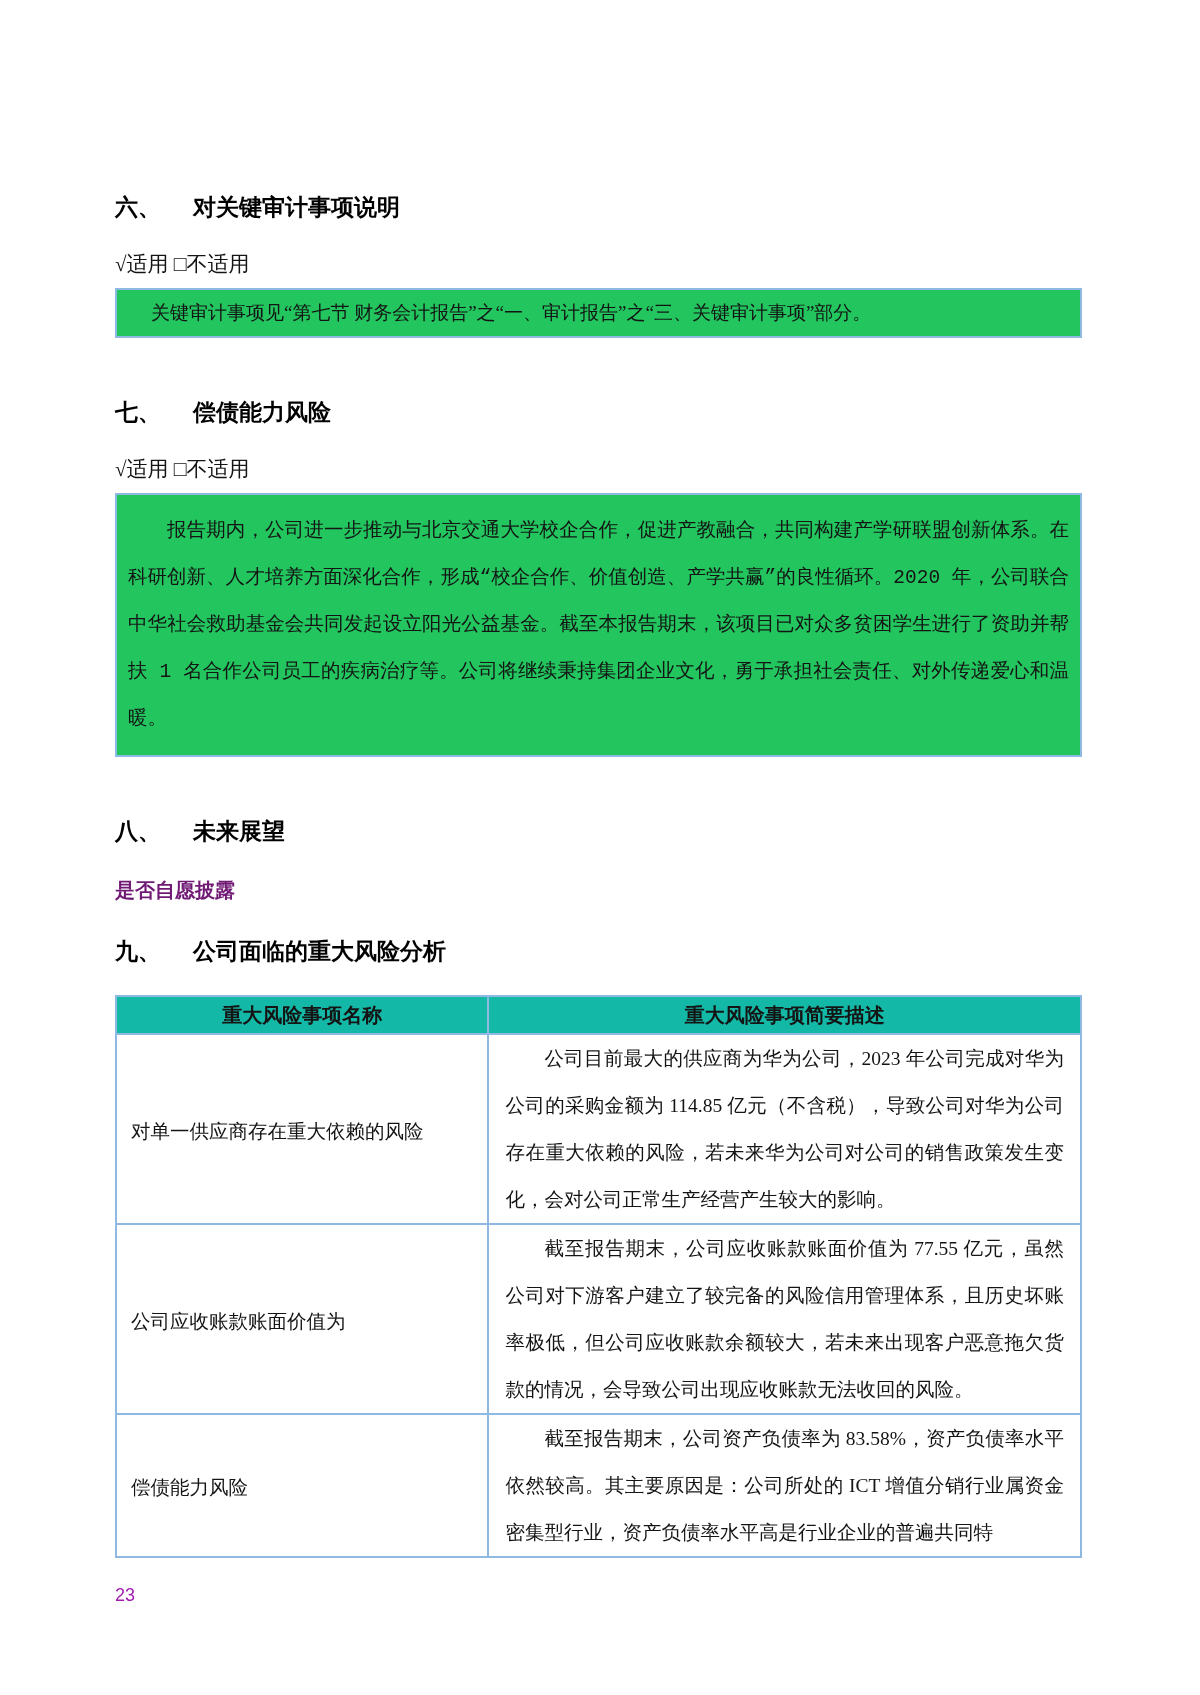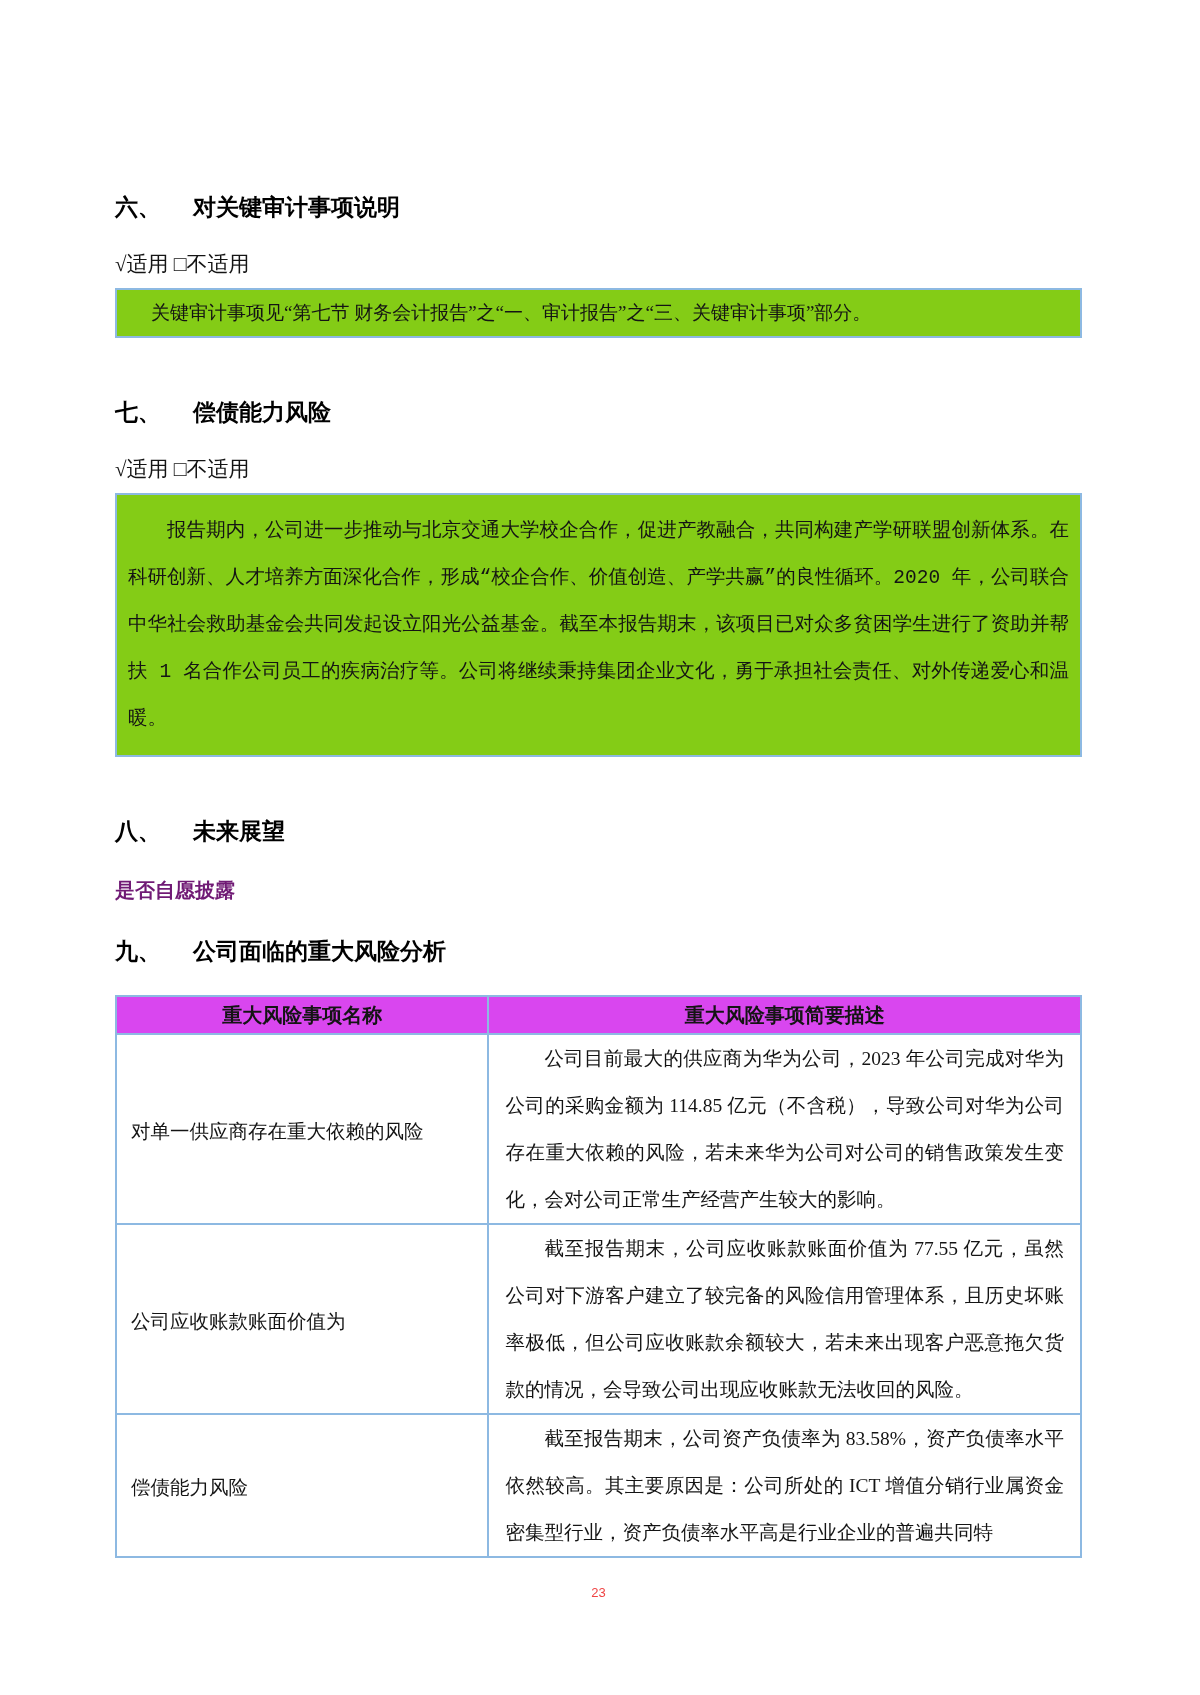--- a/index.html
+++ b/index.html
@@ -35,21 +35,21 @@
   
   .apply-line {
     margin-top: 31px;
     font-size: 21px;
     line-height: 24px;
   }
   
   .info-box {
     margin-top: 12px;
     border: 2px solid #8DB9E2;
-    background: #84cc16;
+    background: #22c55e;
   }
   .info-box.single {
     padding: 11px 6px 11px 6px;
     font-size: 19px;
     line-height: 24px;
     text-indent: 28px;
   }
   .info-box.para {
     padding: 13px 11px 12px 11px;
     font-size: 19.5px;
@@ -77,21 +77,21 @@
   table.risk-table {
     margin-top: 30px;
     width: 100%;
     border-collapse: collapse;
     border: 2px solid #8DB9E2;
   }
   table.risk-table th, table.risk-table td {
     border: 2px solid #8DB9E2;
   }
   table.risk-table th {
-    background: #d946ef;
+    background: #14b8a6;
     height: 38px;
     font-size: 20px;
     font-weight: bold;
     text-align: center;
     padding: 2px 8px;
   }
   td.risk-name {
     width: 38.6%;
     padding: 8px 6px 4px 14px;
     font-size: 19.5px;
@@ -103,24 +103,24 @@
     font-size: 19.5px;
     line-height: 47px;
     text-align: justify;
     text-indent: 2em;
     vertical-align: middle;
   }
   tr.row-tall td { height: 186px; }
   tr.row-short td { height: 140px; }
   .page-number {
     margin-top: 27px;
-    text-align: center;
+    text-align: left;
     font-family: "Liberation Sans", sans-serif;
-    font-size: 13px;
-    color: #ef4444;
+    font-size: 18px;
+    color: #a21caf;
   }
 </style>
 </head>
 <body>
 
 <div class="page">
   <div class="content">
 
     <h2 class="section-heading">
       <span class="heading-num">六、</span>

